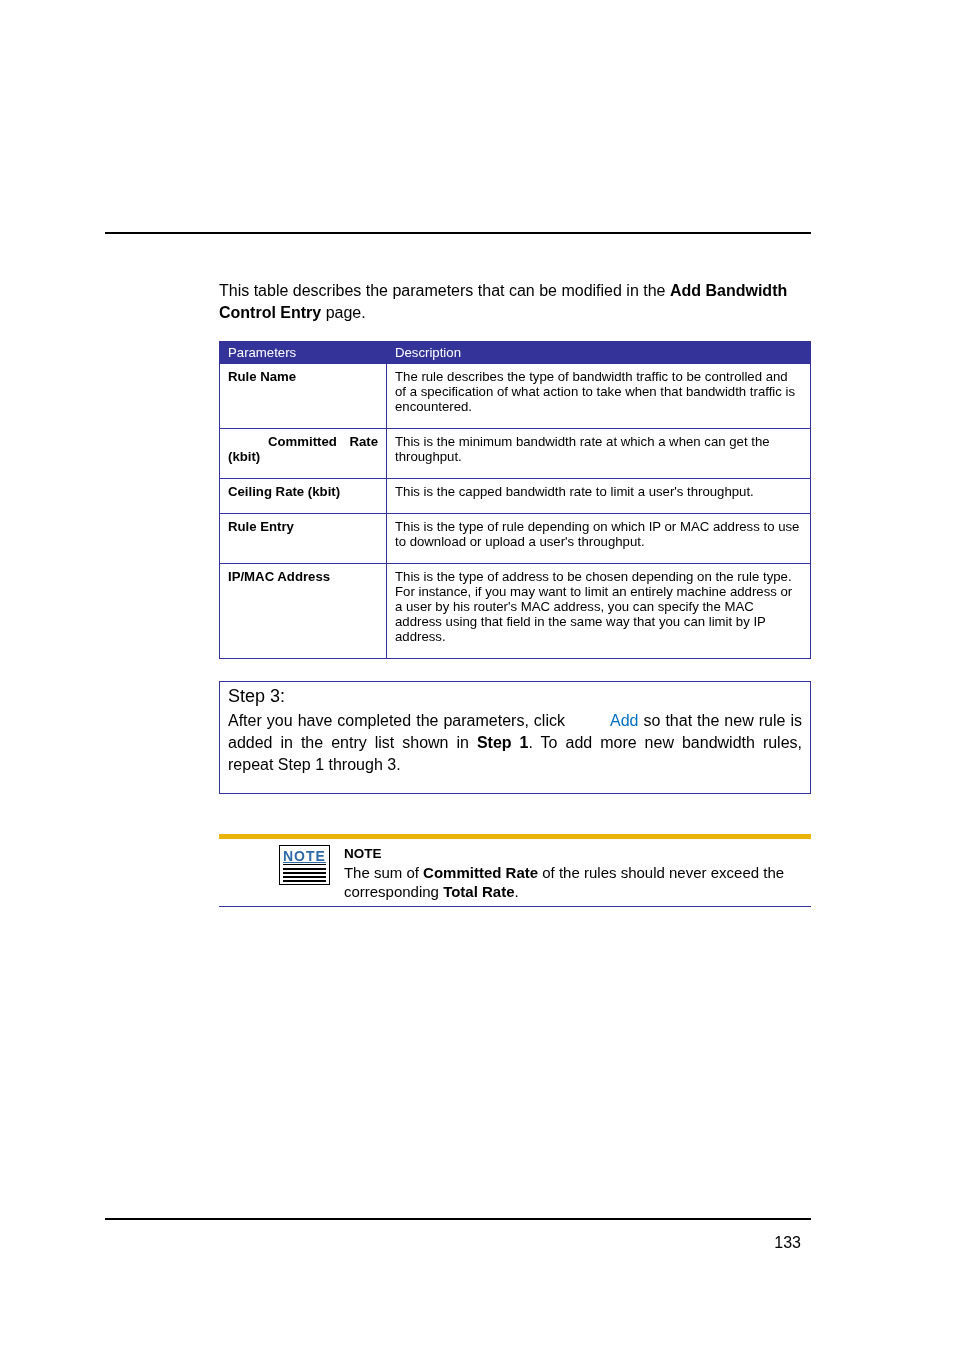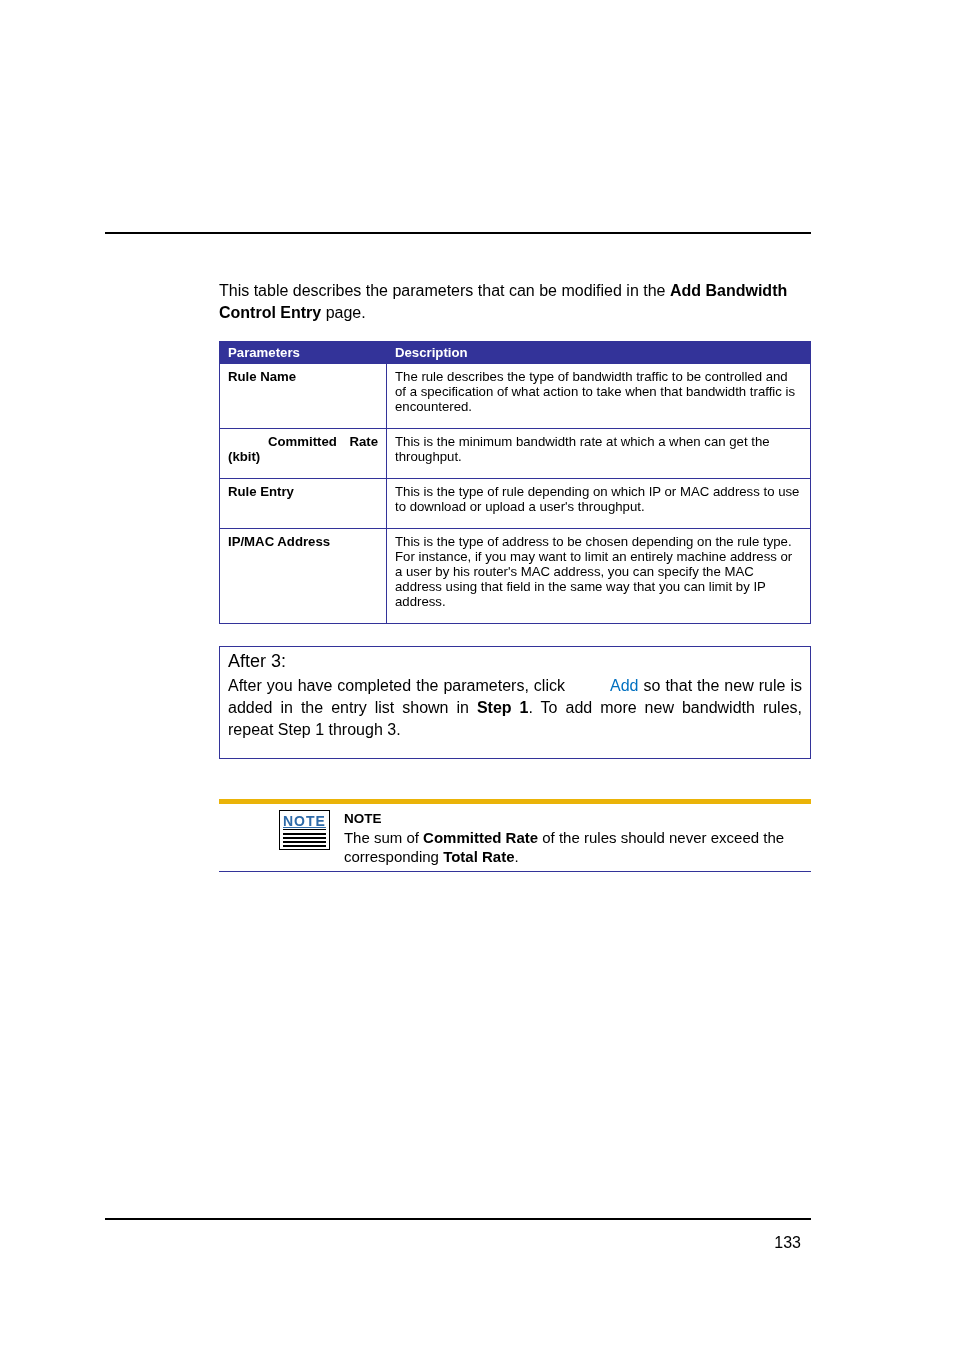--- a/index.html
+++ b/index.html
@@ -42,21 +42,21 @@
   }
   table.params th, table.params td {
     border: 1px solid #333399;
     padding: 5px 8px 14px 8px;
     vertical-align: top;
     text-align: left;
   }
   table.params th {
     background: #333399;
     color: #fff;
-    font-weight: bold;
+    font-weight: normal;
     padding-top: 3px;
     padding-bottom: 3px;
   }
   table.params th.col-param { width: 150px; }
   table.params td.param-name { font-weight: bold; }
   .param-justify { text-align: justify; }
   .stepbox {
     margin-top: 22px;
     border: 1px solid #333399;
     padding: 2px 8px 18px 8px;
@@ -156,32 +156,36 @@
           <td class="param-justify">The rule describes the type of bandwidth traffic to be controlled and of a specification of what action to take when that bandwidth traffic is encountered.</td>
         </tr>
         <tr>
           <td class="param-name"><span style="display:flex;justify-content:space-between;margin-left:40px;">
                 <span>Committed</span>
                 <span>Rate</span>
               </span><span>(kbit)</span></td>
           <td class="param-justify">This is the minimum bandwidth rate at which a when can get the throughput.</td>
         </tr>
         <tr>
+          <td class="param-name">Ceiling Rate (kbit)</td>
+          <td class="param-justify">This is the capped bandwidth rate to limit a user's throughput.</td>
+        </tr>
+        <tr>
           <td class="param-name">Rule Entry</td>
           <td class="param-justify">This is the type of rule depending on which IP or MAC address to use to download or upload a user's throughput.</td>
         </tr>
         <tr>
           <td class="param-name">IP/MAC Address</td>
           <td class="param-justify">This is the type of address to be chosen depending on the rule type. For instance, if you may want to limit an entirely machine address or a user by his router's MAC address, you can specify the MAC address using that field in the same way that you can limit by IP address.</td>
         </tr>
       </tbody>
     </table>
 
     <div class="stepbox">
-      <div class="step-title">After 3:</div>
+      <div class="step-title">Step 3:</div>
       <div>
         <span>After you have completed the parameters, click </span><span class="addlink">Add</span><span> so that the new rule is added in the entry list shown in </span><b>Step 1</b><span>.  To add more new bandwidth rules, repeat Step 1 through 3.</span>
       </div>
     </div>
 
     <div class="notewrap">
       <div class="notewrap-inner">
         <div class="note-icon">
           <span class="note-label">NOTE</span>
           <div class="bars">

